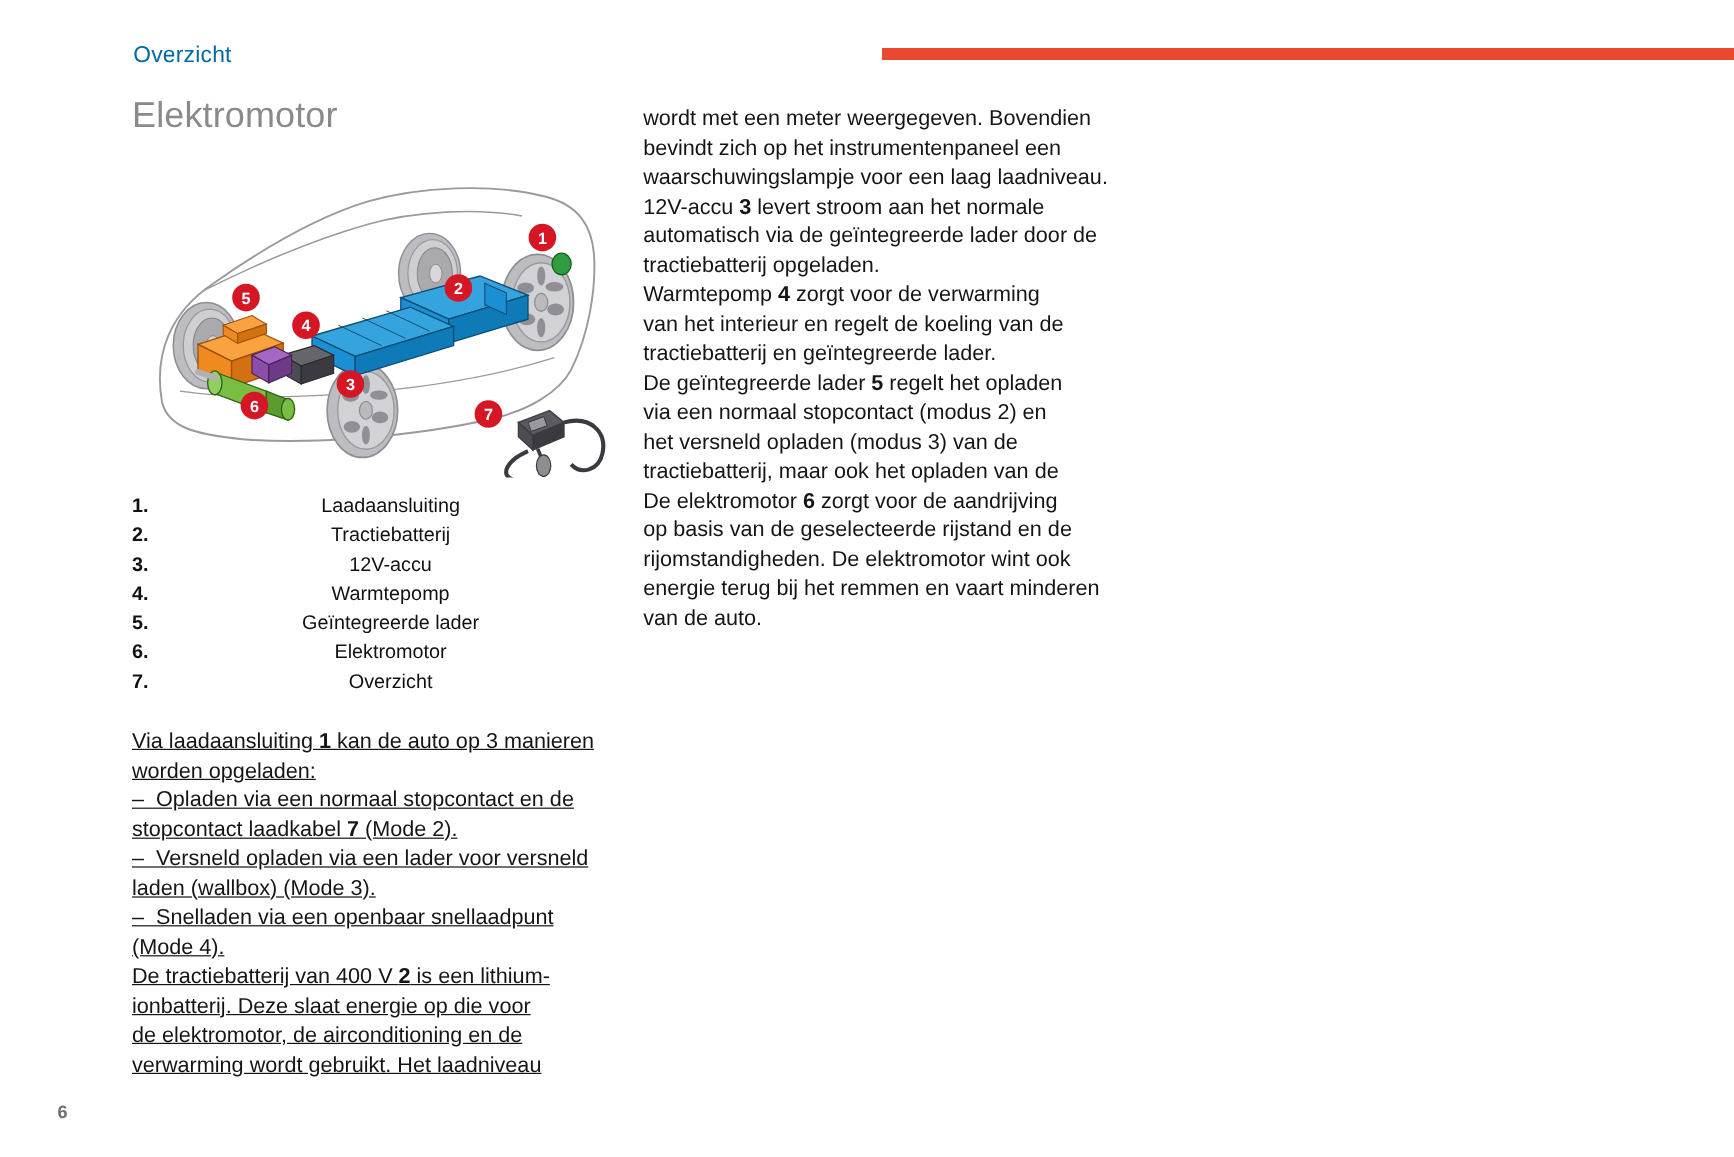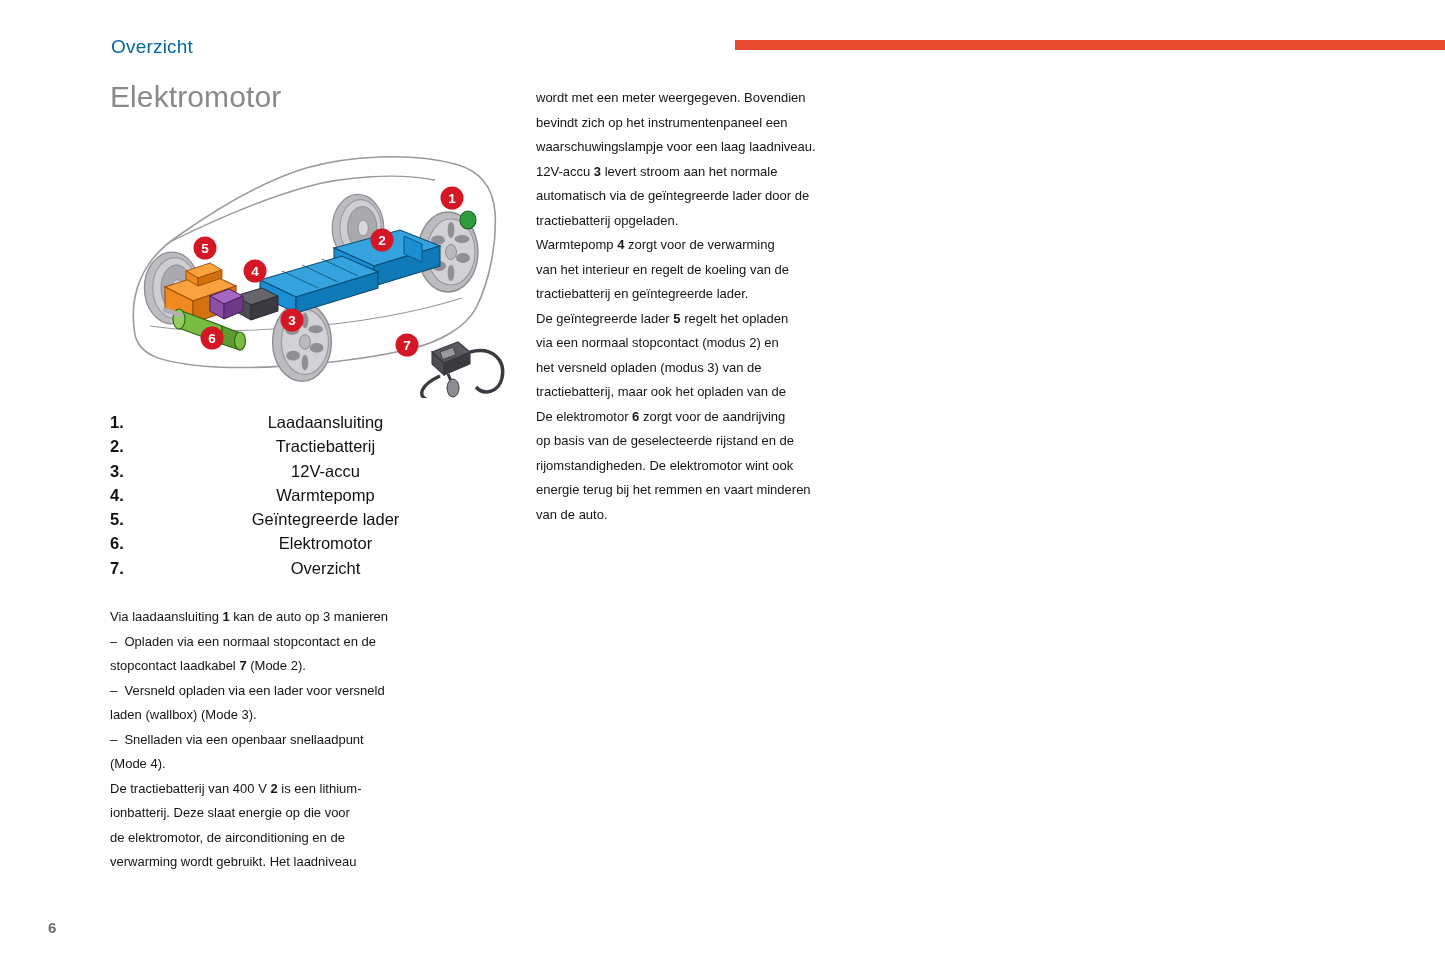--- a/index.html
+++ b/index.html
@@ -84,28 +84,28 @@
   #parts-list li .num {
     font-weight: bold;
     width: 31px;
     flex: 0 0 31px;
     text-align: left;
   }
   #parts-list li .lbl { flex: 1 1 auto; text-align: center; }
 
   
   .body-block {
-    font-size: 13px;
+    font-size: 18px;
     color: #151515;
     line-height: 24.5px;
   }
   .body-line { white-space: pre; }
   .body-line b { font-weight: bold; }
 
-  #left-body { margin-top: 25px; }
+  #left-body { margin-top: 25px; text-decoration: underline; }
 
   
   #folio {
     position: absolute;
     left: 48px;
     top: 919px;
     font-size: 15px;
     font-weight: bold;
     color: #6d6d6d;
   }
@@ -292,20 +292,21 @@
         <span class="lbl">Elektromotor</span>
       </li>
       <li>
         <span class="num">7.</span>
         <span class="lbl">Overzicht</span>
       </li>
     </ol>
 
   <div id="left-body" class="body-block">
       <div class="body-line"><span>Via laadaansluiting </span><b>1</b><span> kan de auto op 3 manieren</span></div>
+      <div class="body-line"><span>worden opgeladen:</span></div>
       <div class="body-line"><span>–  Opladen via een normaal stopcontact en de</span></div>
       <div class="body-line"><span>stopcontact laadkabel </span><b>7</b><span> (Mode 2).</span></div>
       <div class="body-line"><span>–  Versneld opladen via een lader voor versneld</span></div>
       <div class="body-line"><span>laden (wallbox) (Mode 3).</span></div>
       <div class="body-line"><span>–  Snelladen via een openbaar snellaadpunt</span></div>
       <div class="body-line"><span>(Mode 4).</span></div>
       <div class="body-line"><span>De tractiebatterij van 400 V </span><b>2</b><span> is een lithium-</span></div>
       <div class="body-line"><span>ionbatterij. Deze slaat energie op die voor</span></div>
       <div class="body-line"><span>de elektromotor, de airconditioning en de</span></div>
       <div class="body-line"><span>verwarming wordt gebruikt. Het laadniveau</span></div>

